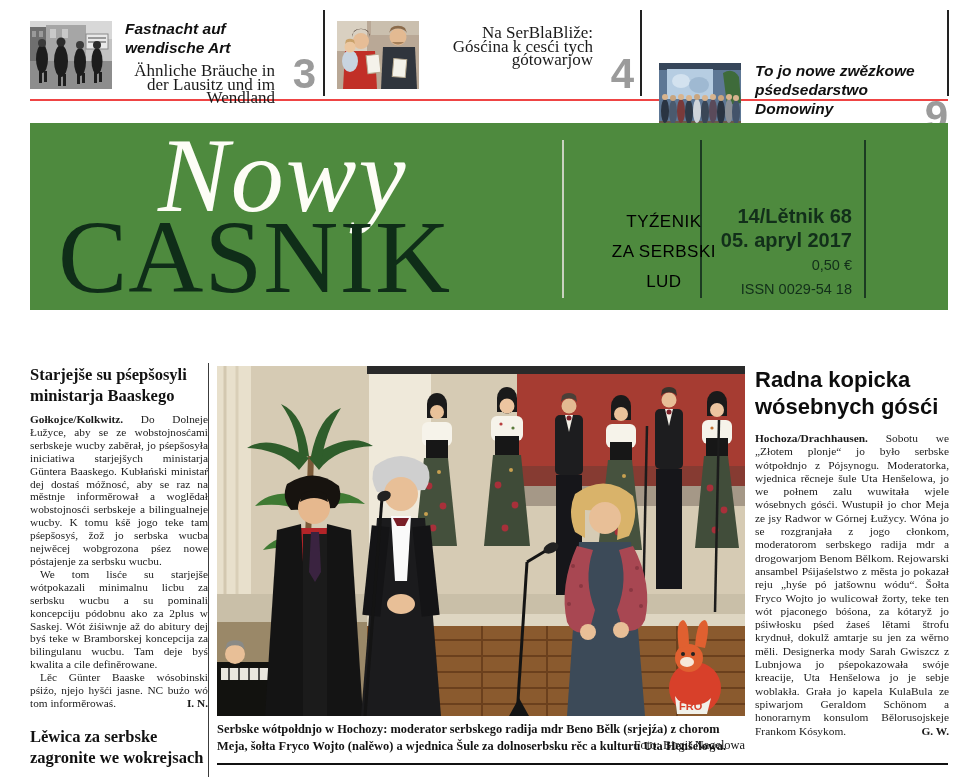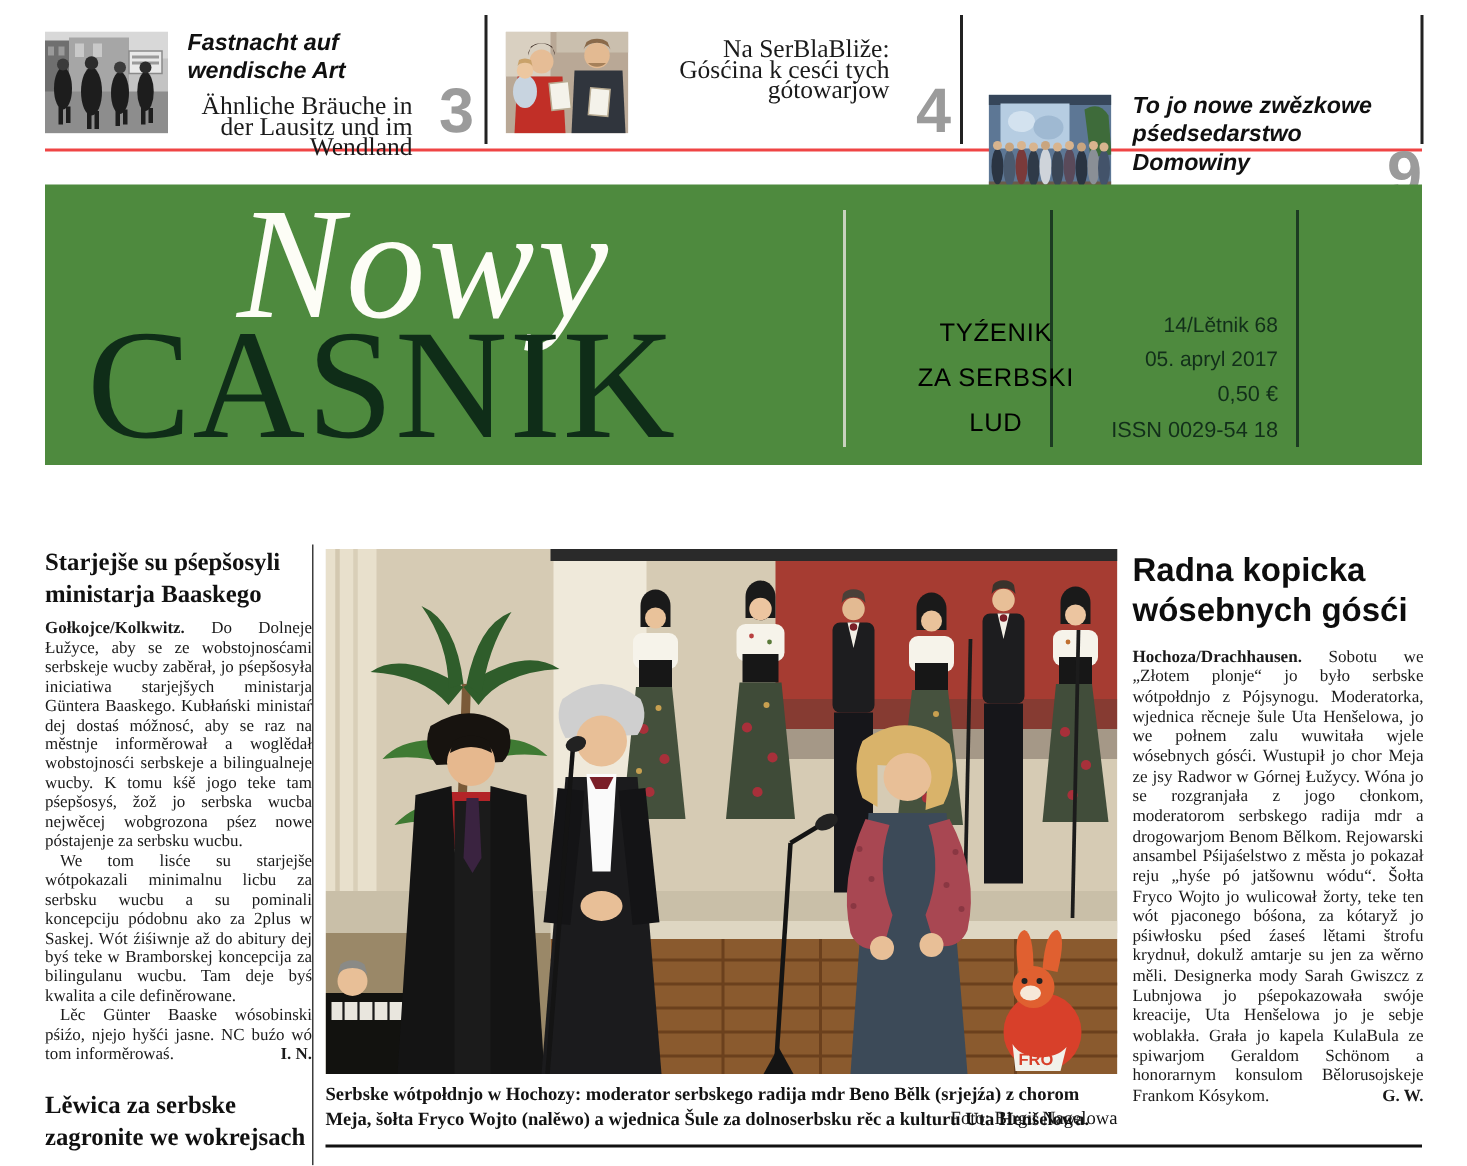--- a/index.html
+++ b/index.html
@@ -34,21 +34,21 @@
           letter-spacing:1px;}
   .m-vline{position:absolute;top:17px;height:158px;width:2px;}
   .m-vlight{left:532px;background:#c9d2bf;}
   .m-vdark1{left:670px;background:#1c3b22;}
   .m-vdark2{left:834px;background:#1c3b22;}
   .m-tagline{position:absolute;right:232px;top:84px;text-align:center;color:#000000;
           font-family:"Liberation Sans","DejaVu Sans",sans-serif;font-size:17px;line-height:30px;
           letter-spacing:0.5px;}
   .m-issue{position:absolute;right:96px;top:82px;text-align:right;color:#122f1a;
           font-family:"Liberation Sans","DejaVu Sans",sans-serif;font-size:15px;line-height:23px;}
-  .m-issue .b{font-weight:normal;font-size:14px;text-align:right;}
+  .m-issue .b{font-weight:bold;font-size:20px;text-align:right;}
   .m-issue .s{font-size:14.5px;}
 
   
   .colrule{position:absolute;left:208px;top:363px;width:1px;height:414px;background:#3c3c3c;}
   .leftcol{position:absolute;left:30px;top:364px;width:178px;}
   .h-serif{font-weight:bold;font-size:16.5px;line-height:21px;color:#111;margin:0 0 7px 0;}
   .body p{margin:0;font-size:11.3px;line-height:12.9px;text-align:justify;}
   .body p.ind{text-indent:10px;}
   .lead{font-weight:bold;}
   .author{font-weight:bold;float:right;}

